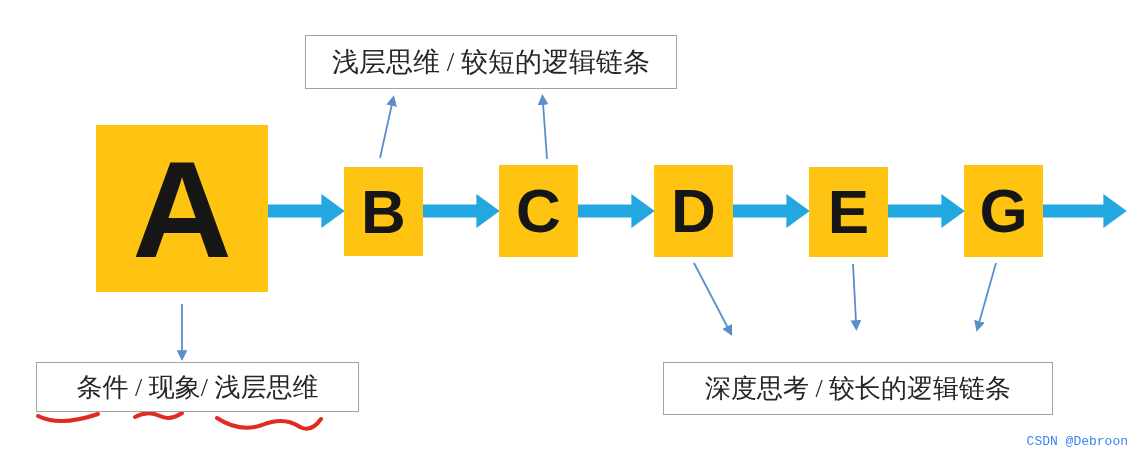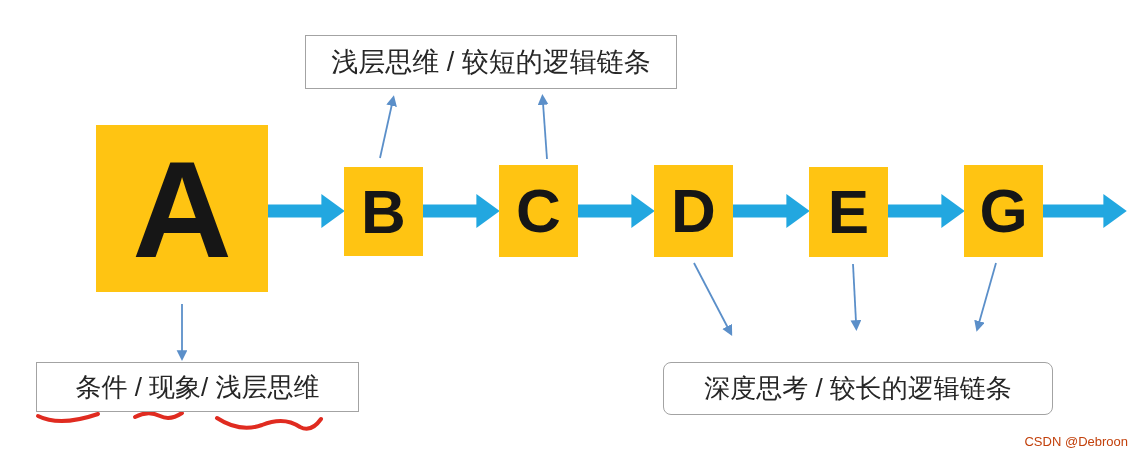--- a/index.html
+++ b/index.html
@@ -55,33 +55,33 @@
   .node-e { left: 809px; top: 167px; width: 79px;  height: 90px;  font-size: 62px; }
   .node-g { left: 964px; top: 165px; width: 79px;  height: 92px;  font-size: 62px; }
   .label {
     position: absolute;
     border: 1px solid var(--label-border, #a3a3a3);
     background: #ffffff;
     color: var(--text, #262626);
     display: flex;
     align-items: center;
     justify-content: center;
-    font-family: Liberation Sans, sans-serif;
+    font-family: Liberation Serif, serif;
     white-space: nowrap;
   }
   .label-top { left: 305px; top: 35px;  width: 370px; height: 52px; font-size: 27px; }
   .label-bl  { left: 36px;  top: 362px; width: 321px; height: 48px; font-size: 26px; }
-  .label-br  { left: 663px; top: 362px; width: 388px; height: 51px; font-size: 26px; border-radius: 8px; }
+  .label-br  { left: 663px; top: 362px; width: 388px; height: 51px; font-size: 26px; }
   .watermark {
     position: absolute;
     right: 11px;
     bottom: 7px;
     font-size: 13px;
-    color: #c2410c;
-    font-family: Liberation Sans, sans-serif;
+    color: #3b82f6;
+    font-family: Liberation Mono, monospace;
   }
 </style>
 </head>
 <body>
 
 <div class="canvas">
 
   <svg class="overlay" width="1139" height="456" viewBox="0 0 1139 456" aria-hidden="true">
     <defs>
       <marker id="flowHead" markerWidth="2" markerHeight="2.7" refX="0.05" refY="1.3" orient="auto" markerUnits="strokeWidth">

